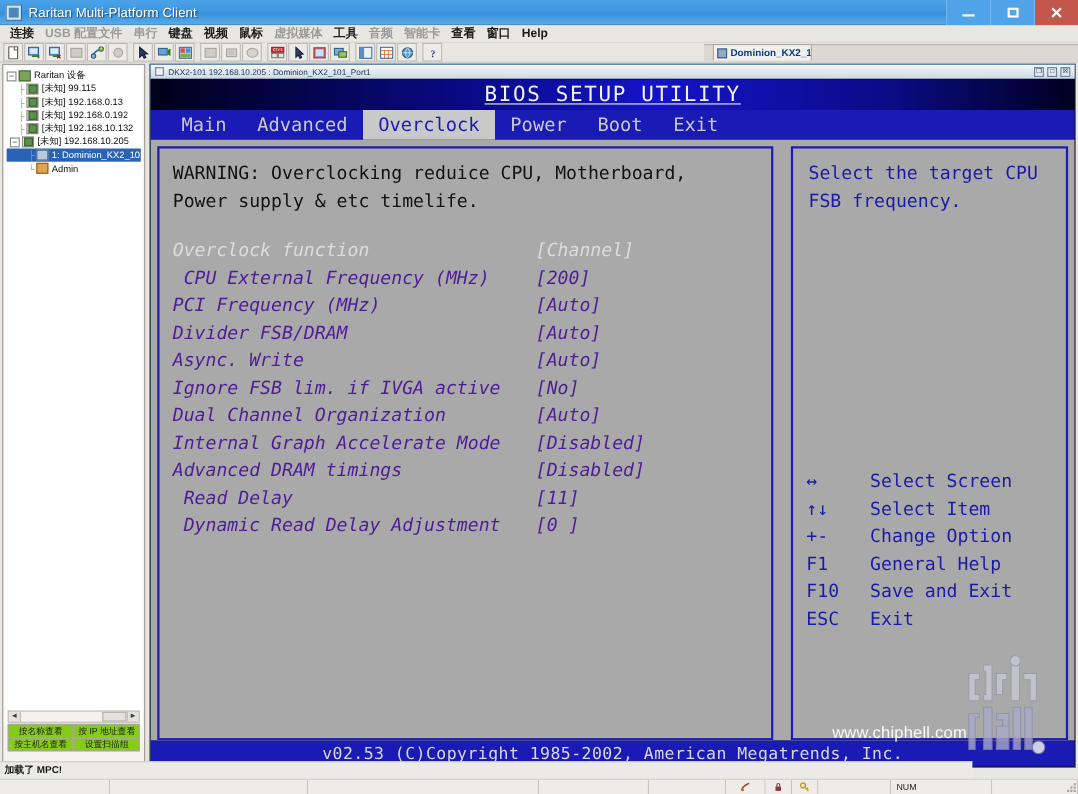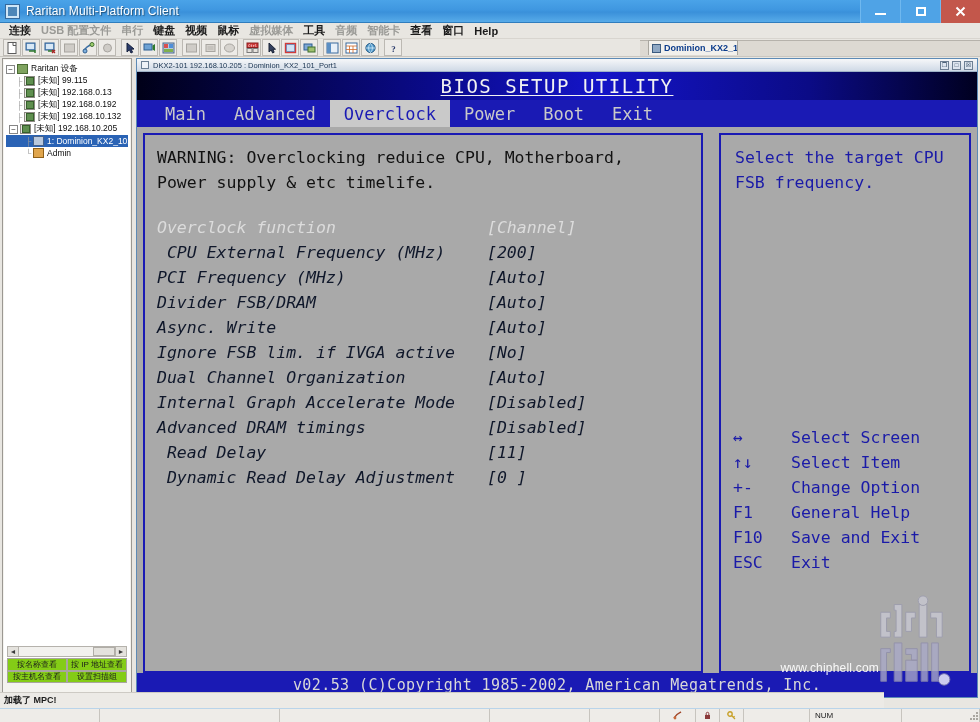--- a/index.html
+++ b/index.html
@@ -194,42 +194,42 @@
   }
   .bios-right {
     flex: 1; margin-left: 16px; border: 2px solid #1a1ab4; background: #a9a9a9;
     padding: 10px 0 0 14px; position: relative;
   }
   .warn {
     color: #111111; font-size: 16.5px; line-height: 25px; white-space: pre;
   }
   .opt-list { margin-top: 20px; font-style: italic; }
   .opt-row {
-    display: flex; font-size: 16.5px; line-height: 25px; color: #0f172a;
+    display: flex; font-size: 16.5px; line-height: 25px; color: #4c1d95;
     white-space: pre;
   }
   .opt-row.selected { color: #dcdcdc; }
   .opt-name { width: 330px; white-space: pre; }
   .opt-val { white-space: pre; }
 
   .help-text { color: #1a1aa8; font-size: 16.5px; line-height: 25px; white-space: pre; }
   .keys {
     position: absolute; left: 12px; bottom: 96px; width: 250px;
   }
   .key-row { display: flex; color: #1a1aa8; font-size: 16.5px; line-height: 25px; white-space: pre; }
   .key-k { width: 58px; white-space: pre; }
 
   .bios-footer {
     height: 24px; background: #1a1ab4; display: flex; align-items: center; justify-content: center;
     color: #d8d8d8; font-size: 15px; letter-spacing: .4px; white-space: pre;
   }
 
   .watermark-url {
     position: absolute; right: 98px; bottom: 22px;
-    color: #ffffff; font-size: 12px; font-family: "Liberation Sans", sans-serif;
+    color: #ffffff; font-size: 15px; font-family: "Liberation Sans", sans-serif;
     opacity: .92; letter-spacing: .2px;
   }
   .watermark-logo {
     position: absolute; right: 6px; bottom: 8px; width: 96px; height: 96px;
     opacity: .78; pointer-events: none;
   }
   .mpc-status {
     position: absolute; left: 0px; bottom: 14px; width: 884px; height: 16px;
     background: #eceae6; border-top: 1px solid #cdcac4;
     display: flex; align-items: center; font-size: 9px; color: #1b1b1b;

